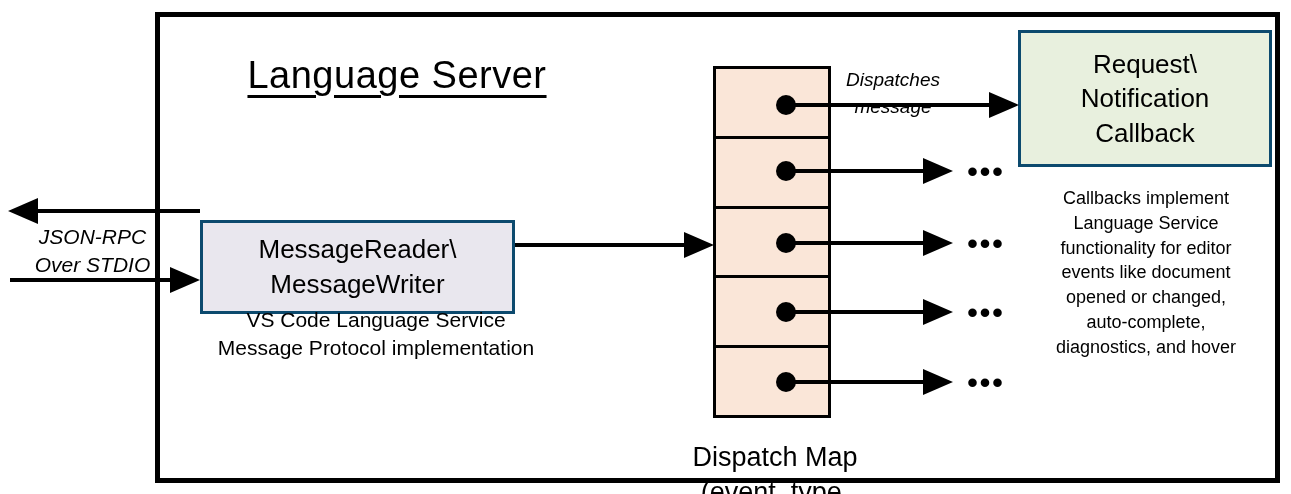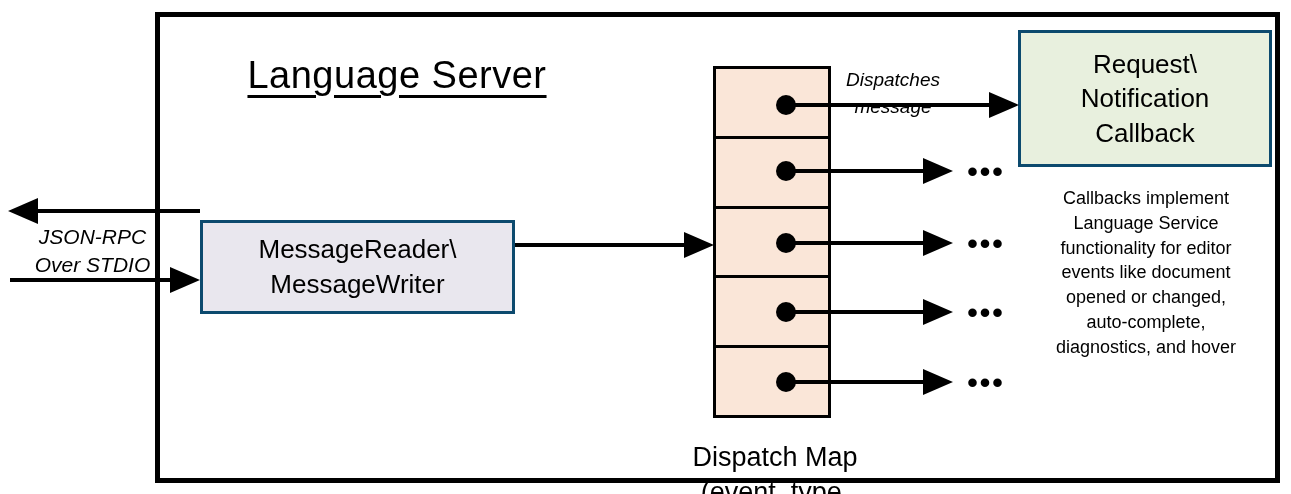--- a/index.html
+++ b/index.html
@@ -126,20 +126,22 @@
   <div class="outer-box"></div>
 
   <div class="lbl title">Language Server</div>
 
   <div class="lbl italic transport-label">JSON-RPC
 Over STDIO</div>
 
   <div class="node io-box" title="MessageReader\
 MessageWriter" style="background-color: rgb(233, 231, 238);">MessageReader\
 MessageWriter</div>
+  <div class="lbl io-caption">VS Code Language Service
+Message Protocol implementation</div>
 
 
   <div class="lbl italic dispatches-label">Dispatches
 message</div>
 
   <div class="dispatch-map" style="background-color: rgb(250, 230, 216);">
     <div class="dm-cell"></div>
     <div class="dm-cell"></div>
     <div class="dm-cell"></div>
     <div class="dm-cell"></div>

